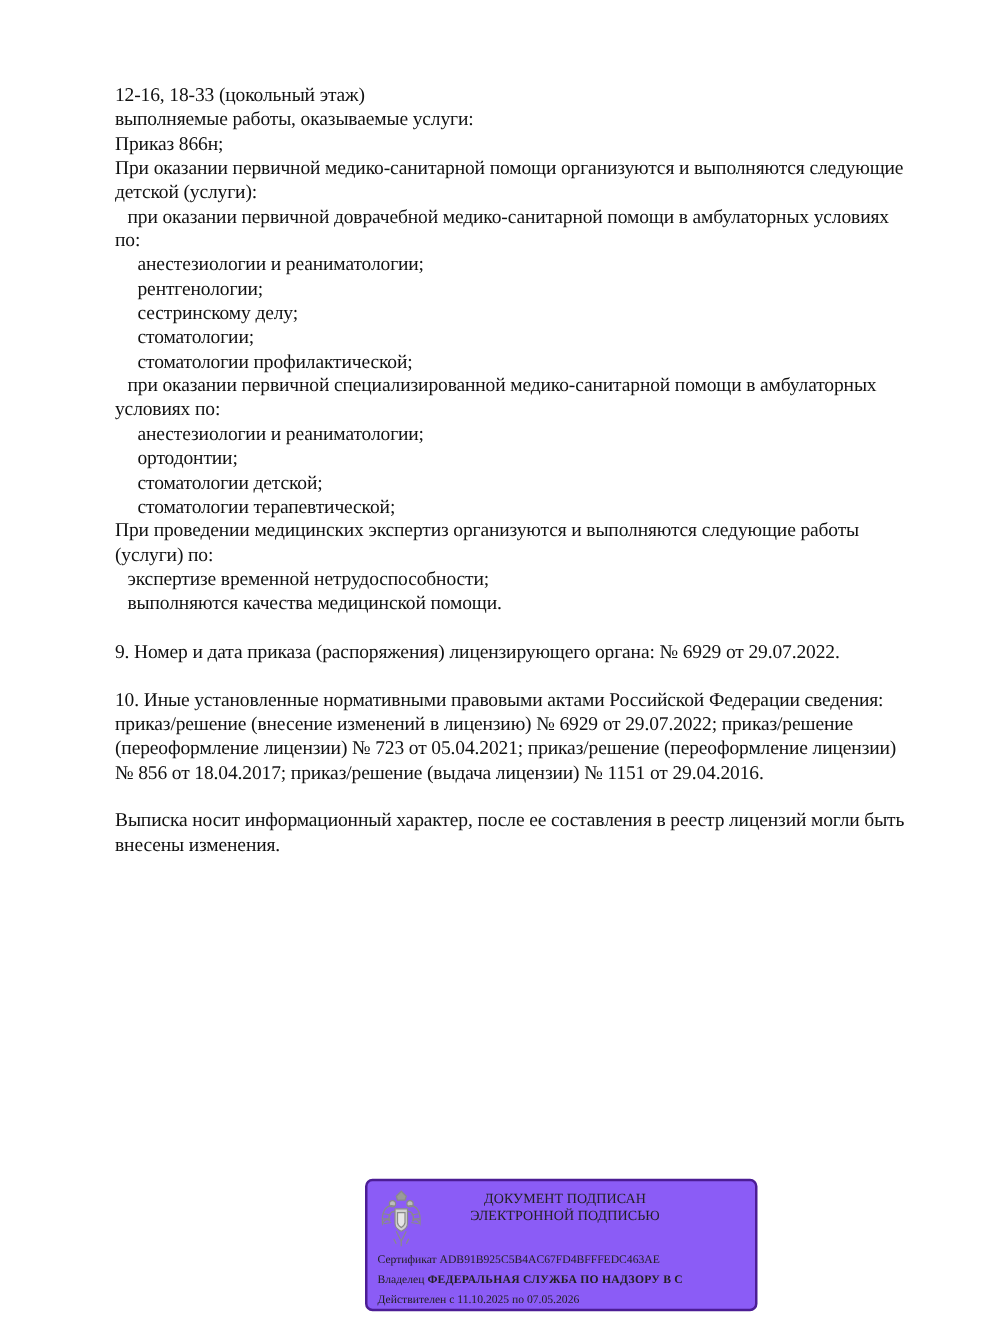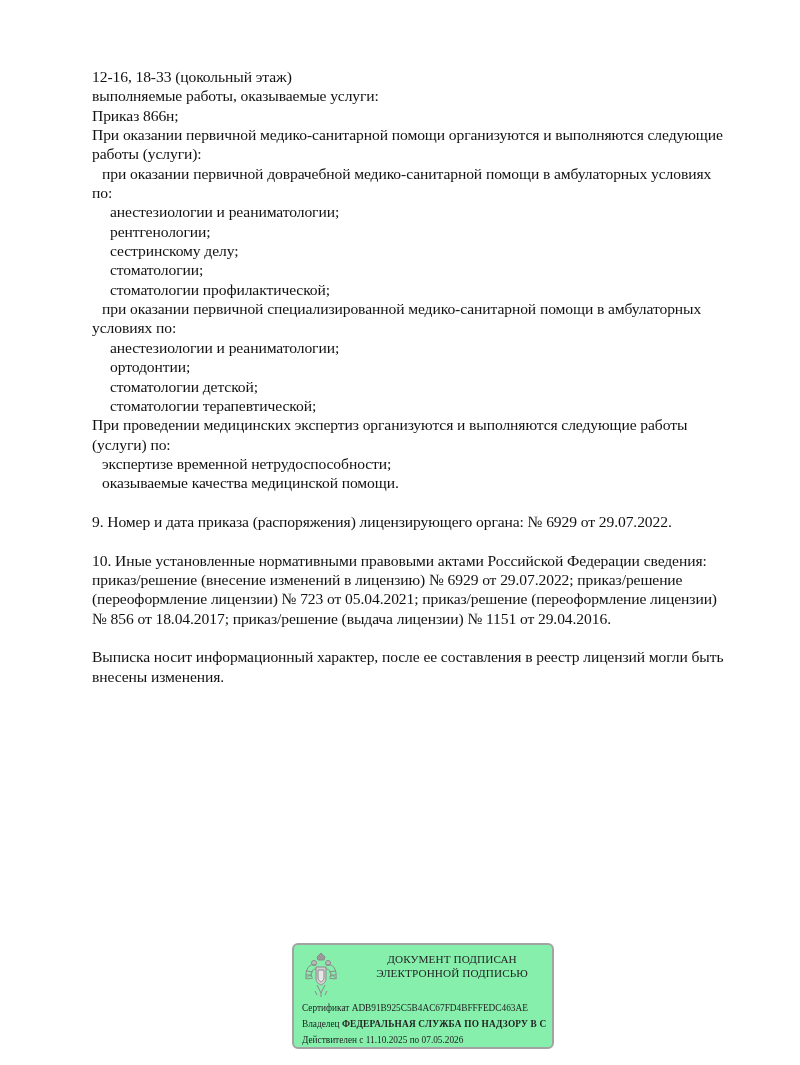--- a/index.html
+++ b/index.html
@@ -26,27 +26,27 @@
     }
     .line { white-space: nowrap; display: block; }
     .ind1 { padding-left: 10px; }
     .ind2 { padding-left: 18px; }
     .gap { height: 19.35px; }
 
     .stamp {
       position: absolute;
       left: 292px;
       top: 943px;
-      width: 262px;
+      width: 314px;
       height: 106px;
-      border: 2px solid #a3a3a3;
+      border: 2px solid #4c1d95;
       border-radius: 6px;
       box-sizing: border-box;
       overflow: hidden;
-      background: #86efac;
+      background: #8b5cf6;
     }
     .stamp-emblem {
       position: absolute;
       left: 9px;
       top: 6px;
       width: 36px;
       height: 48px;
     }
     .stamp-title {
       position: absolute;
@@ -73,21 +73,21 @@
     .stamp-row b { font-weight: bold; letter-spacing: 0.2px; }
   </style>
 </head>
 <body>
 
 <div class="page-text">
   <span class="line">12-16, 18-33 (цокольный этаж)</span>
   <span class="line">выполняемые работы, оказываемые услуги:</span>
   <span class="line">Приказ 866н;</span>
   <span class="line">При оказании первичной медико-санитарной помощи организуются и выполняются следующие</span>
-  <span class="line">работы (услуги):</span>
+  <span class="line">детской (услуги):</span>
 
   <div>
     <span class="line ind1">при оказании первичной доврачебной медико-санитарной помощи в амбулаторных условиях</span>
     <span class="line">по:</span>
     <span class="line ind2">анестезиологии и реаниматологии;</span>
     <span class="line ind2">рентгенологии;</span>
     <span class="line ind2">сестринскому делу;</span>
     <span class="line ind2">стоматологии;</span>
     <span class="line ind2">стоматологии профилактической;</span>
   </div>
@@ -98,21 +98,21 @@
     <span class="line ind2">анестезиологии и реаниматологии;</span>
     <span class="line ind2">ортодонтии;</span>
     <span class="line ind2">стоматологии детской;</span>
     <span class="line ind2">стоматологии терапевтической;</span>
   </div>
 
   <div>
     <span class="line">При проведении медицинских экспертиз организуются и выполняются следующие работы</span>
     <span class="line">(услуги) по:</span>
     <span class="line ind1">экспертизе временной нетрудоспособности;</span>
-    <span class="line ind1">оказываемые качества медицинской помощи.</span>
+    <span class="line ind1">выполняются качества медицинской помощи.</span>
   </div>
 
   <div class="gap"></div>
   <span class="line">9. Номер и дата приказа (распоряжения) лицензирующего органа: № 6929 от 29.07.2022.</span>
 
   <div class="gap"></div>
   <div>
     <span class="line">10. Иные установленные нормативными правовыми актами Российской Федерации сведения:</span>
     <span class="line">приказ/решение (внесение изменений в лицензию) № 6929 от 29.07.2022; приказ/решение</span>
     <span class="line">(переоформление лицензии) № 723 от 05.04.2021; приказ/решение (переоформление лицензии)</span>

